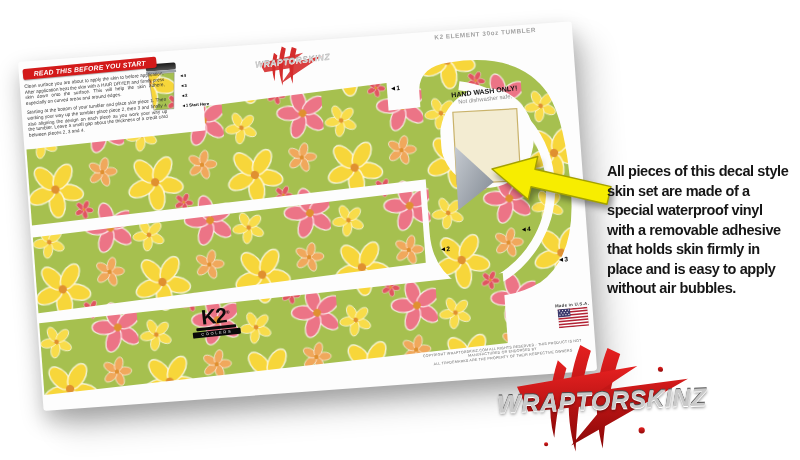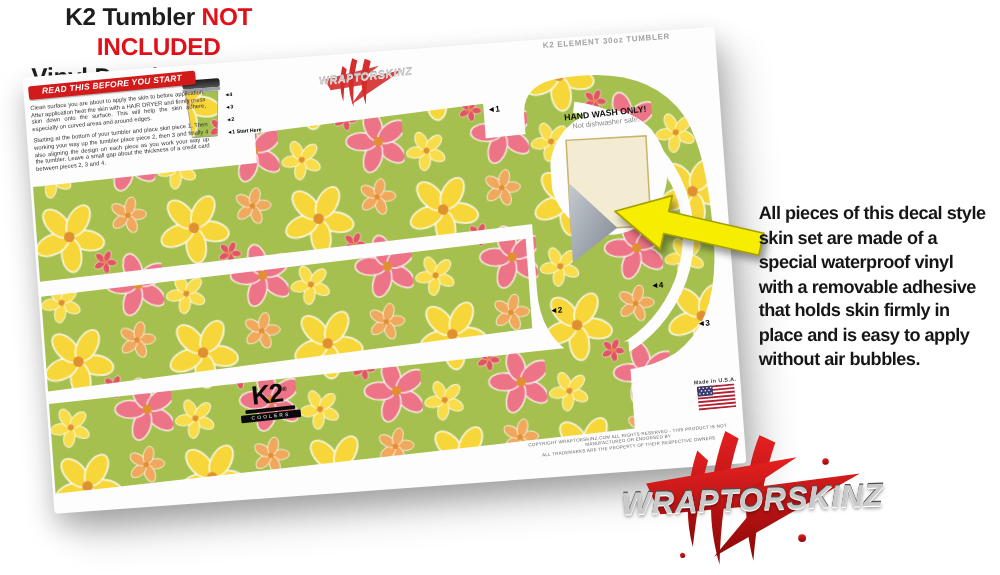--- a/index.html
+++ b/index.html
@@ -74,24 +74,20 @@
   .chrome { position:absolute; left:0; right:0; top:46px; text-align:center;
             font-size:25px; font-weight:700; font-style:italic; letter-spacing:.5px;
             color:#c9c9c9;
             text-shadow:0 1px 0 #fff, 0 -1px 0 #4d4d4d, 0 2px 3px rgba(0,0,0,.45); }
 </style>
 </head>
 <body>
 
 <div class="stage">
 
-  <div class="hdr">
-    <div><span>K2 Tumbler</span> <span class="red">NOT INCLUDED</span></div>
-    <div>Vinyl Decal Skin ONLY</div>
-  </div>
 
   <div class="sheet">
 
     <svg class="pattern-layer" width="555" height="350" viewBox="0 0 555 350">
       <defs>
         <g id="flw">
           <ellipse cx="14" cy="0" rx="13" ry="7.5" stroke="#ffffff" stroke-opacity=".75" stroke-width="1.4"></ellipse>
           <ellipse cx="14" cy="0" rx="13" ry="7.5" transform="rotate(72)" stroke="#ffffff" stroke-opacity=".75" stroke-width="1.4"></ellipse>
           <ellipse cx="14" cy="0" rx="13" ry="7.5" transform="rotate(144)" stroke="#ffffff" stroke-opacity=".75" stroke-width="1.4"></ellipse>
           <ellipse cx="14" cy="0" rx="13" ry="7.5" transform="rotate(216)" stroke="#ffffff" stroke-opacity=".75" stroke-width="1.4"></ellipse>

